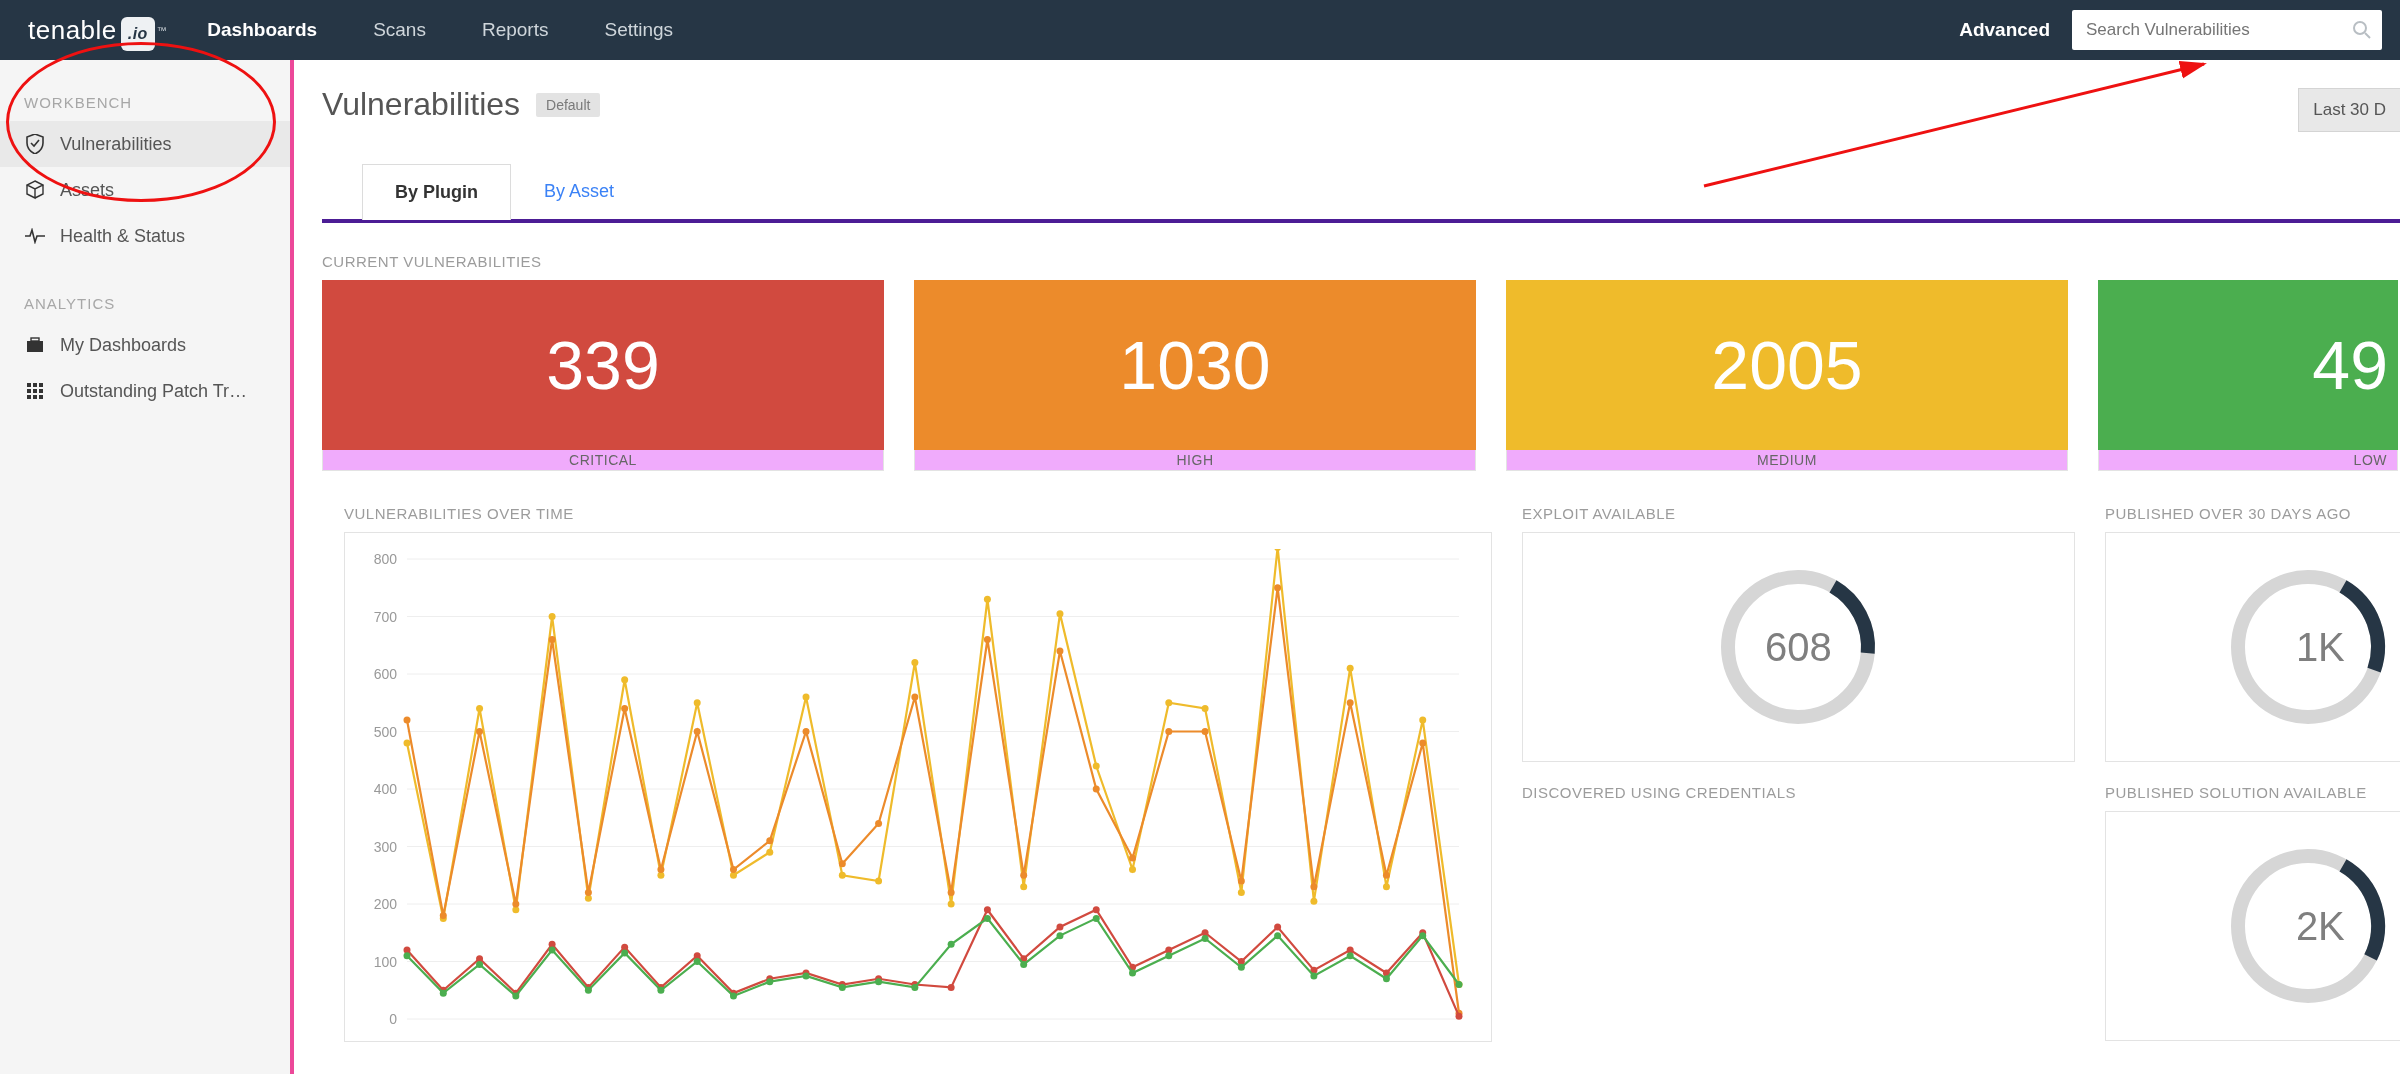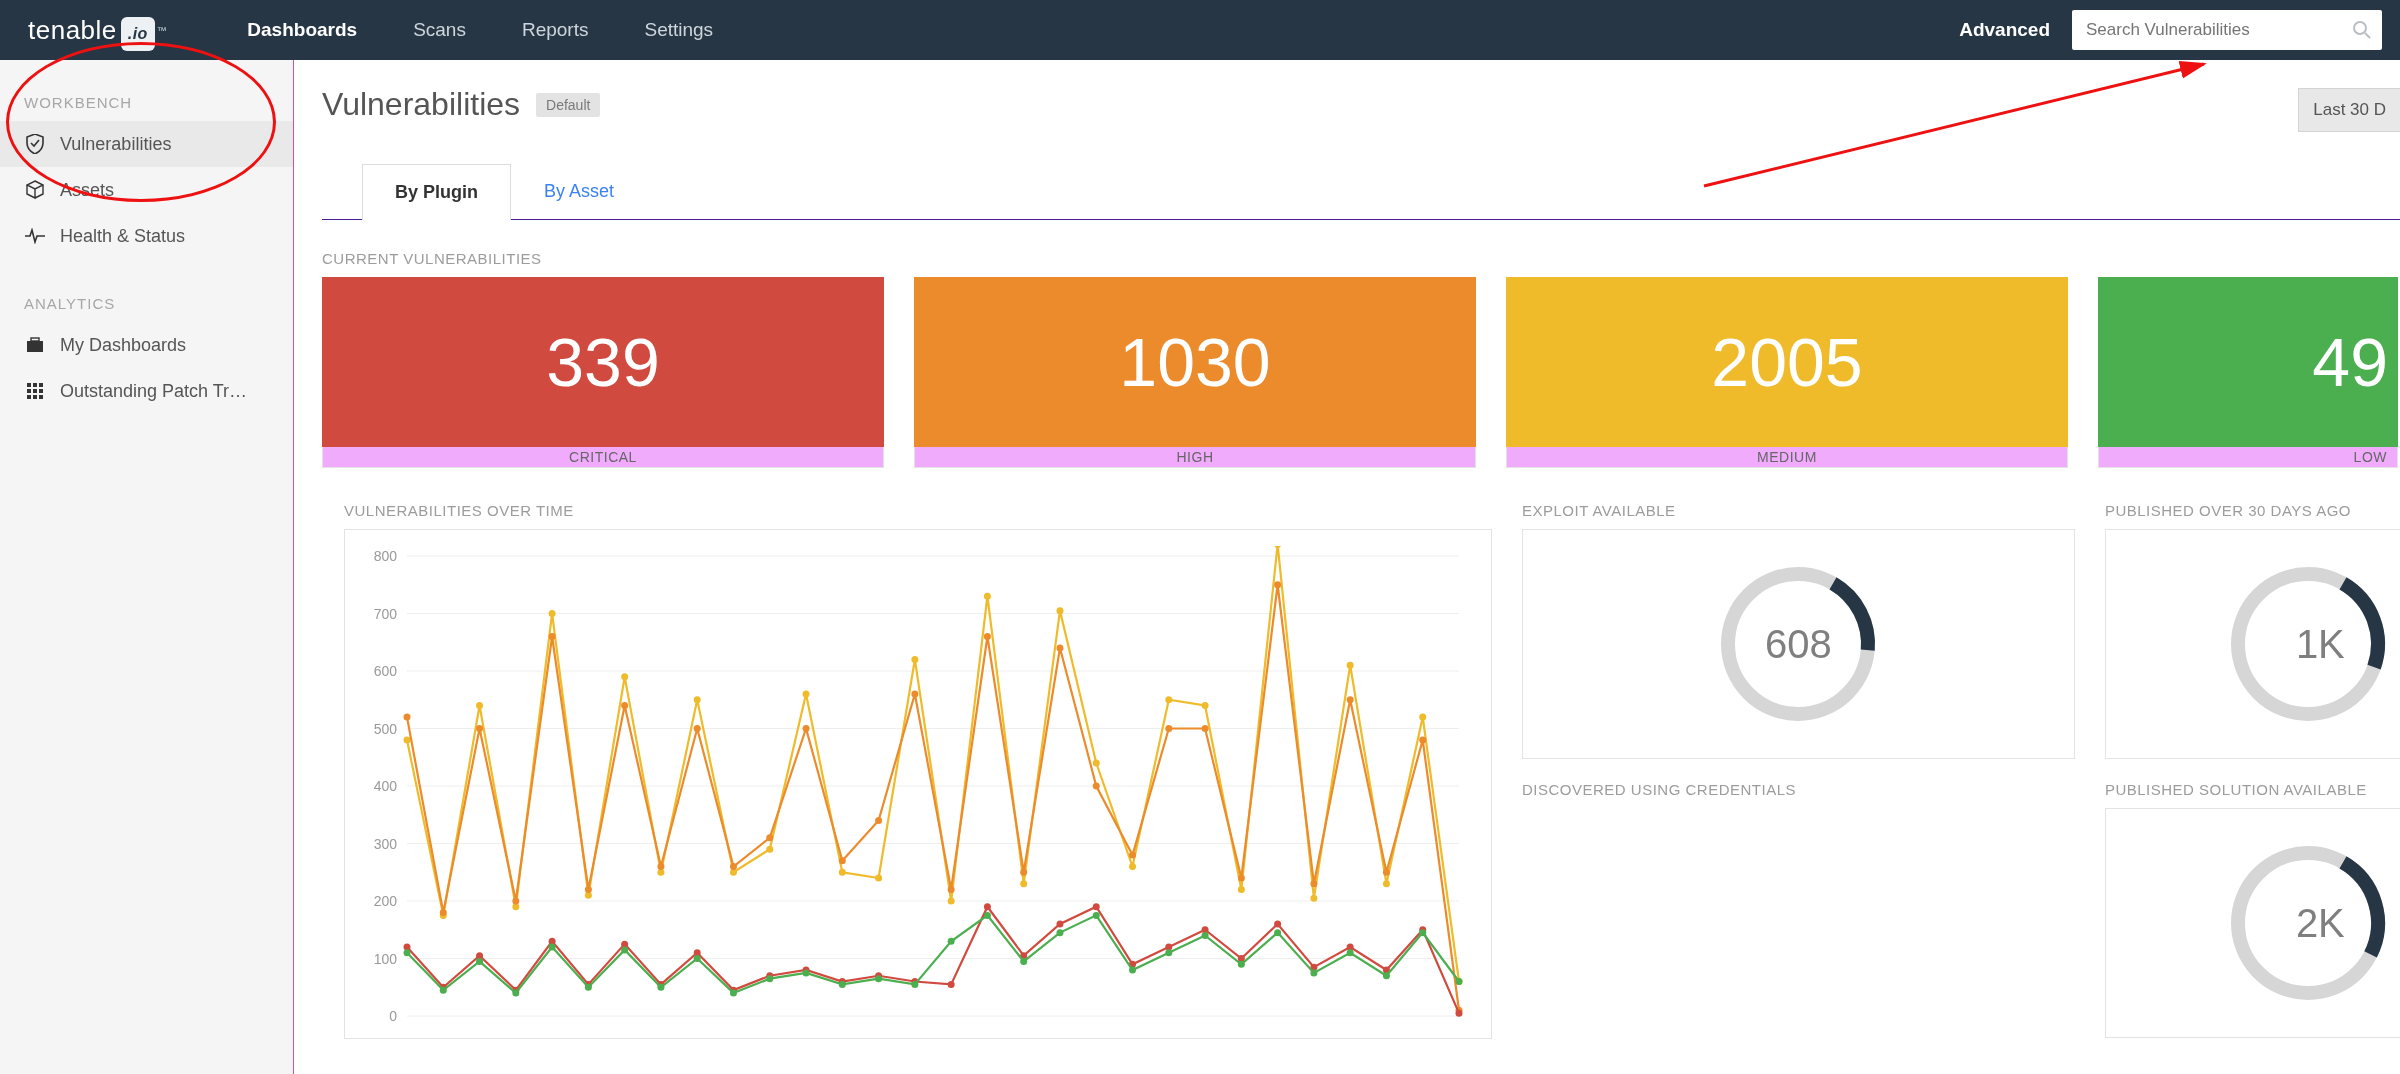--- a/index.html
+++ b/index.html
@@ -6,46 +6,46 @@
   html, body { width: 2400px; height: 1074px; overflow: hidden; font-family: -apple-system, "Helvetica Neue", Arial, sans-serif; color:#444; }
   
   .topnav{
     height:60px; background:#263645; display:flex; align-items:center;
     padding:0 18px 0 28px; color:#cfd6db;
   }
   .logo{display:flex;align-items:center;font-size:26px;font-weight:300;letter-spacing:.5px;color:#fff;}
   .logo .tm{font-size:10px;vertical-align:super;margin-left:2px;color:#cfd6db;}
   .logo-badge{width:34px;height:34px;background:#eef1f3;margin-left:4px;border-radius:6px;display:inline-flex;align-items:center;justify-content:center;margin-top:8px;}
   .logo-badge span{font-size:16px;font-weight:700;color:#263645;font-style:italic;}
-  .nav-items{display:flex;gap:56px;margin-left:80px;}
+  .nav-items{display:flex;gap:56px;margin-left:40px;}
   .nav-item{font-size:19px;color:#cfd6db;cursor:pointer;}
   .nav-item.active{color:#fff;font-weight:600;}
   .nav-spacer{flex:1;}
   .adv{font-size:19px;color:#fff;font-weight:600;margin-right:22px;cursor:pointer;}
   .searchbox{position:relative;width:310px;height:40px;background:#fff;border-radius:2px;display:flex;align-items:center;}
   .searchbox input{border:none;outline:none;width:100%;height:100%;padding:0 40px 0 14px;font-size:17px;color:#666;background:transparent;}
   .searchbox .sicon{position:absolute;right:10px;top:10px;color:#b8bec3;}
   
   .body{display:flex;height:calc(100% - 60px);}
-  .sidebar{width:294px;background:#f5f5f5;border-right:1px solid #ec4899;padding-top:34px;position:relative;}
+  .sidebar{width:294px;background:#f5f5f5;border-right:4px solid #ec4899;padding-top:34px;position:relative;}
   .sb-section-label{font-size:15px;letter-spacing:1px;color:#a7a7a7;font-weight:500;padding:0 24px 10px;}
   .sb-item{display:flex;align-items:center;height:46px;padding:0 24px;gap:14px;font-size:18px;color:#555;cursor:pointer;}
   .sb-item.active{background:#e9e9e9;}
   .sb-icon{width:22px;display:flex;align-items:center;justify-content:center;color:#555;}
   .sb-gap{height:36px;}
   
   .anno-ellipse{position:absolute;border:3px solid #e11;border-radius:50%;pointer-events:none;}
   
   .main{flex:1;position:relative;padding:26px 0 0 28px;overflow:hidden;}
   .page-head{display:flex;align-items:center;gap:16px;}
   .page-title{font-size:32px;font-weight:300;color:#555;}
   .tag-default{background:#e3e3e3;color:#7a7a7a;font-size:14px;padding:4px 10px;border-radius:2px;}
   .date-pill{position:absolute;right:0;top:28px;height:44px;background:#e8e8e8;border:1px solid #d4d4d4;border-right:none;padding:0 14px;display:flex;align-items:center;font-size:17px;color:#555;}
   
-  .tabs-wrap{margin-top:40px;border-bottom:1px solid #4c1d95;display:flex;padding-left:40px;}
+  .tabs-wrap{margin-top:40px;border-bottom:4px solid #4c1d95;display:flex;padding-left:40px;}
   .tab{height:56px;display:flex;align-items:center;padding:0 32px;font-size:18px;border:1px solid transparent;border-bottom:none;cursor:pointer;}
   .tab.active{border-color:#dcdcdc;background:#fff;font-weight:600;color:#333;position:relative;top:1px;}
   .tab.inactive{color:#3b82f6;}
   
   .sec-label{font-size:15px;letter-spacing:.5px;color:#9c9c9c;font-weight:500;margin:30px 0 10px;}
   
   .sev-row{display:flex;gap:30px;}
   .sev-card{width:562px;}
   .sev-card:last-child{width:300px;} 
   .sev-box{height:170px;display:flex;align-items:center;justify-content:center;color:#fff;font-size:68px;font-weight:200;}

